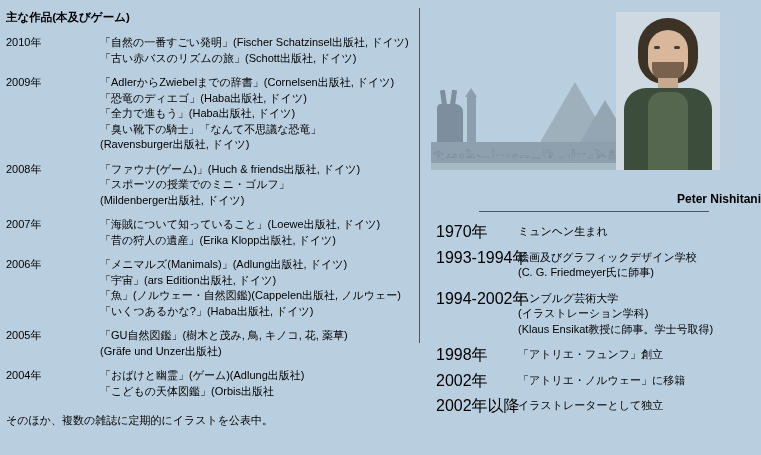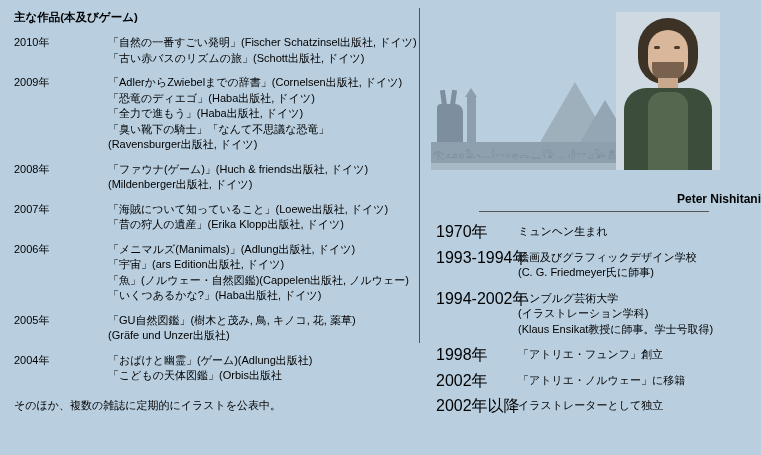--- a/index.html
+++ b/index.html
@@ -23,21 +23,21 @@
     box-sizing: border-box;
   }
   
   .left-col {
     position: absolute;
     left: 0px;
     top: 0px;
     width: 492px;
     height: 455px;
     box-sizing: border-box;
-    padding: 8px 0 0 14px;
+    padding: 8px 0 0 6px;
   }
   .works-title {
     font-weight: bold;
     font-size: 11.5px;
     margin: 2px 0 10px 0;
     letter-spacing: 0px;
   }
   .work-group {
     display: flex;
     margin-bottom: 9px;
@@ -328,20 +328,21 @@
         <div class="work-item">「全力で進もう」(Haba出版社, ドイツ)</div>
         <div class="work-item">「臭い靴下の騎士」「なんて不思議な恐竜」</div>
         <div class="work-item">(Ravensburger出版社, ドイツ)</div>
       </div>
     </div>
 
     <div class="work-group">
       <div class="work-year">2008年</div>
       <div class="work-items">
         <div class="work-item">「ファウナ(ゲーム)」(Huch &amp; friends出版社, ドイツ)</div>
+        <div class="work-item">「スポーツの授業でのミニ・ゴルフ」</div>
         <div class="work-item">(Mildenberger出版社, ドイツ)</div>
       </div>
     </div>
 
     <div class="work-group">
       <div class="work-year">2007年</div>
       <div class="work-items">
         <div class="work-item">「海賊について知っていること」(Loewe出版社, ドイツ)</div>
         <div class="work-item">「昔の狩人の遺産」(Erika Klopp出版社, ドイツ)</div>
       </div>

